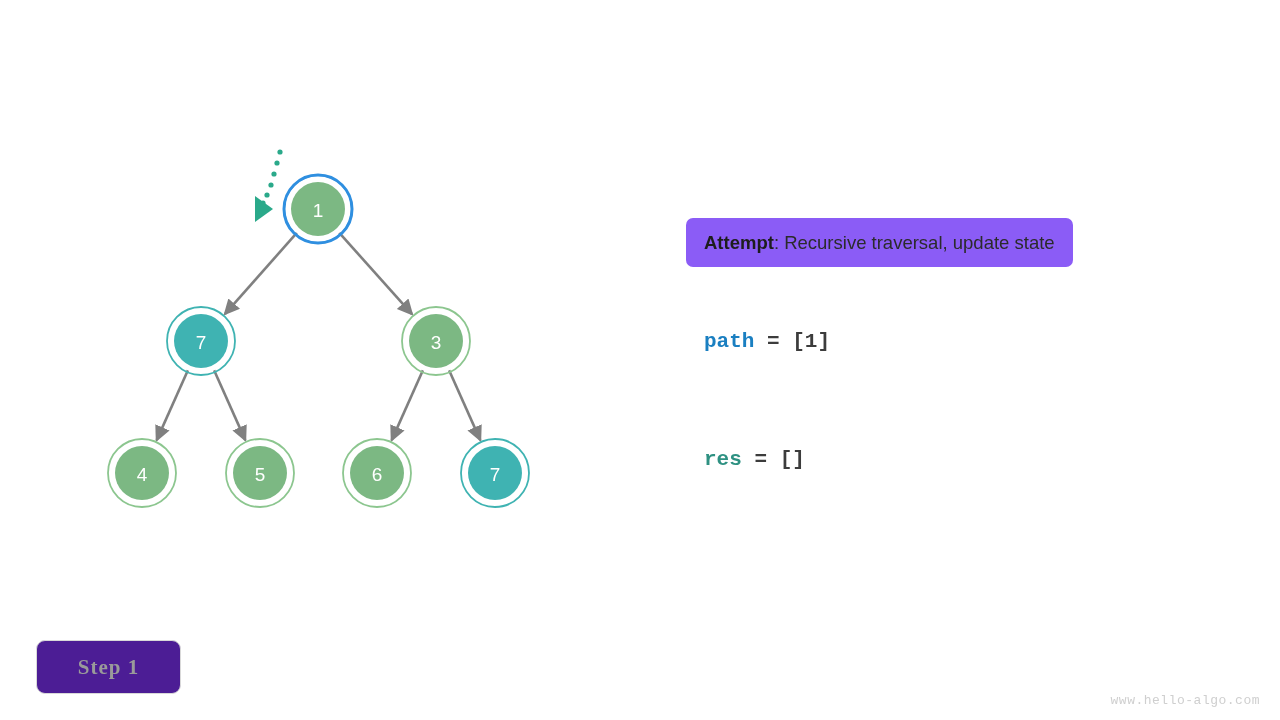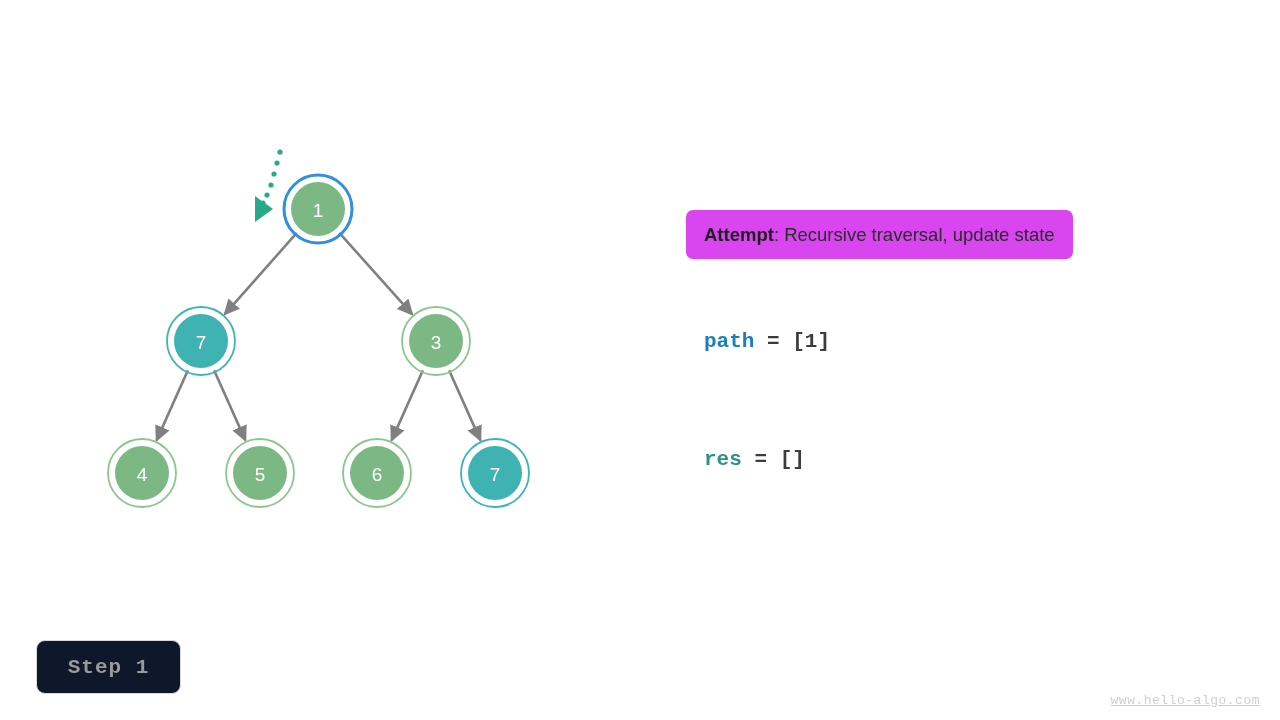--- a/index.html
+++ b/index.html
@@ -43,21 +43,22 @@
     font-family: "Liberation Sans", sans-serif;
     font-size: 18.5px;
     color: #2b2b2b;
     line-height: 1.25;
     padding: 13px 18px;
     border-radius: 7px;
     width: fit-content;
     white-space: nowrap;
   }
   .info-row.highlight {
-    background: #d946ef;
+    background: #8b5cf6;
+    margin-top: 8px;
   }
   .info-row .kw {
     font-weight: bold;
     color: #1d1d1d;
   }
 
   .state-line {
     font-family: "Liberation Mono", monospace;
     font-size: 21px;
     font-weight: bold;
@@ -76,42 +77,41 @@
   
   #step-badge {
     position: absolute;
     left: 36px;
     top: 640px;
     width: 145px;
     height: 54px;
     box-sizing: border-box;
     border: 1px solid #d9d9d9;
     border-radius: 9px;
-    background: #0f172a;
+    background: #4c1d95;
     display: flex;
     align-items: center;
     justify-content: center;
-    font-family: Liberation Mono, monospace;
+    font-family: Liberation Serif, serif;
     font-size: 21px;
     font-weight: bold;
     color: #9a9a9a;
     letter-spacing: 1px;
     white-space: pre;
   }
 
   
   #watermark {
     position: absolute;
     right: 20px;
     bottom: 12px;
     font-family: "Liberation Mono", monospace;
     font-size: 13px;
     color: #cfcfcf;
     letter-spacing: 0.5px;
-    text-decoration: underline;
   }
 </style>
 </head>
 <body>
 
 <div id="page">
 
   <svg id="tree-svg" viewBox="0 0 640 720">
     <defs>
       <marker id="arrowhead" markerWidth="7" markerHeight="7" refX="5.4" refY="3" orient="auto">

